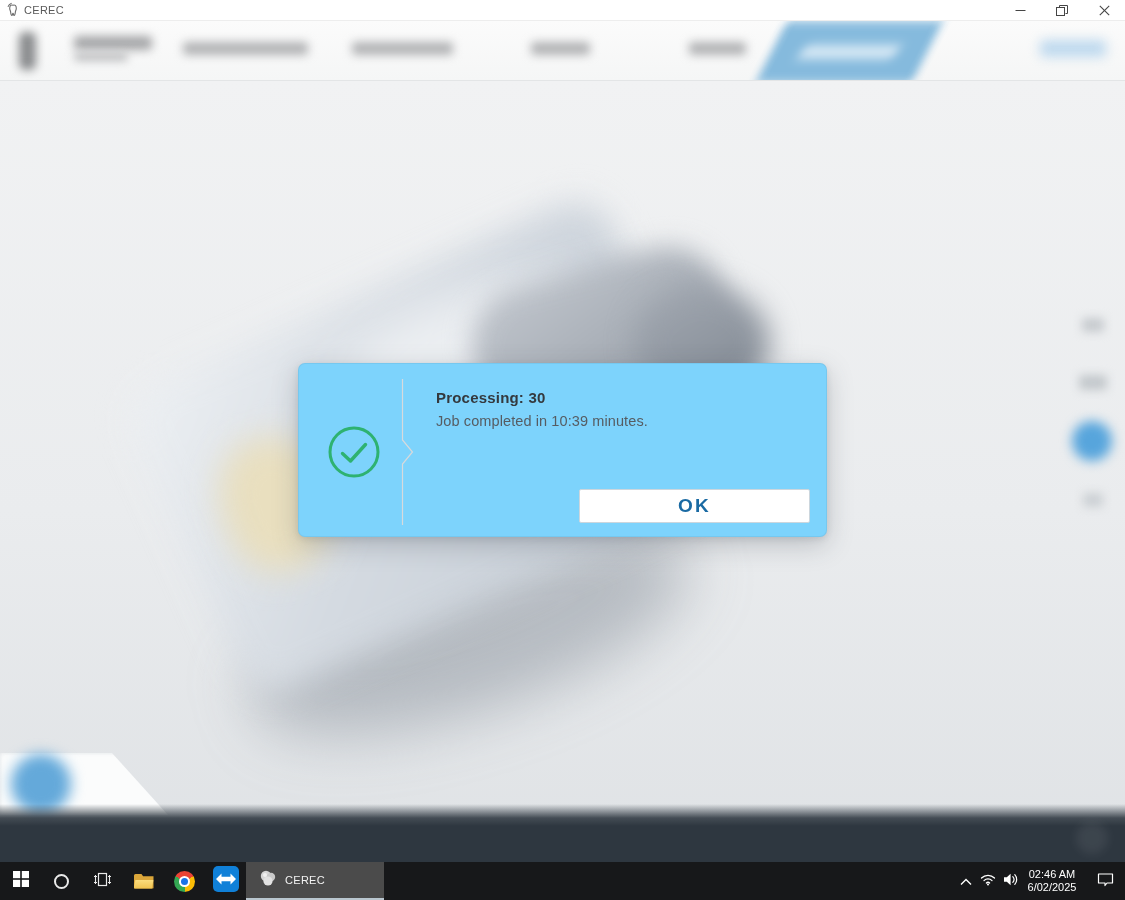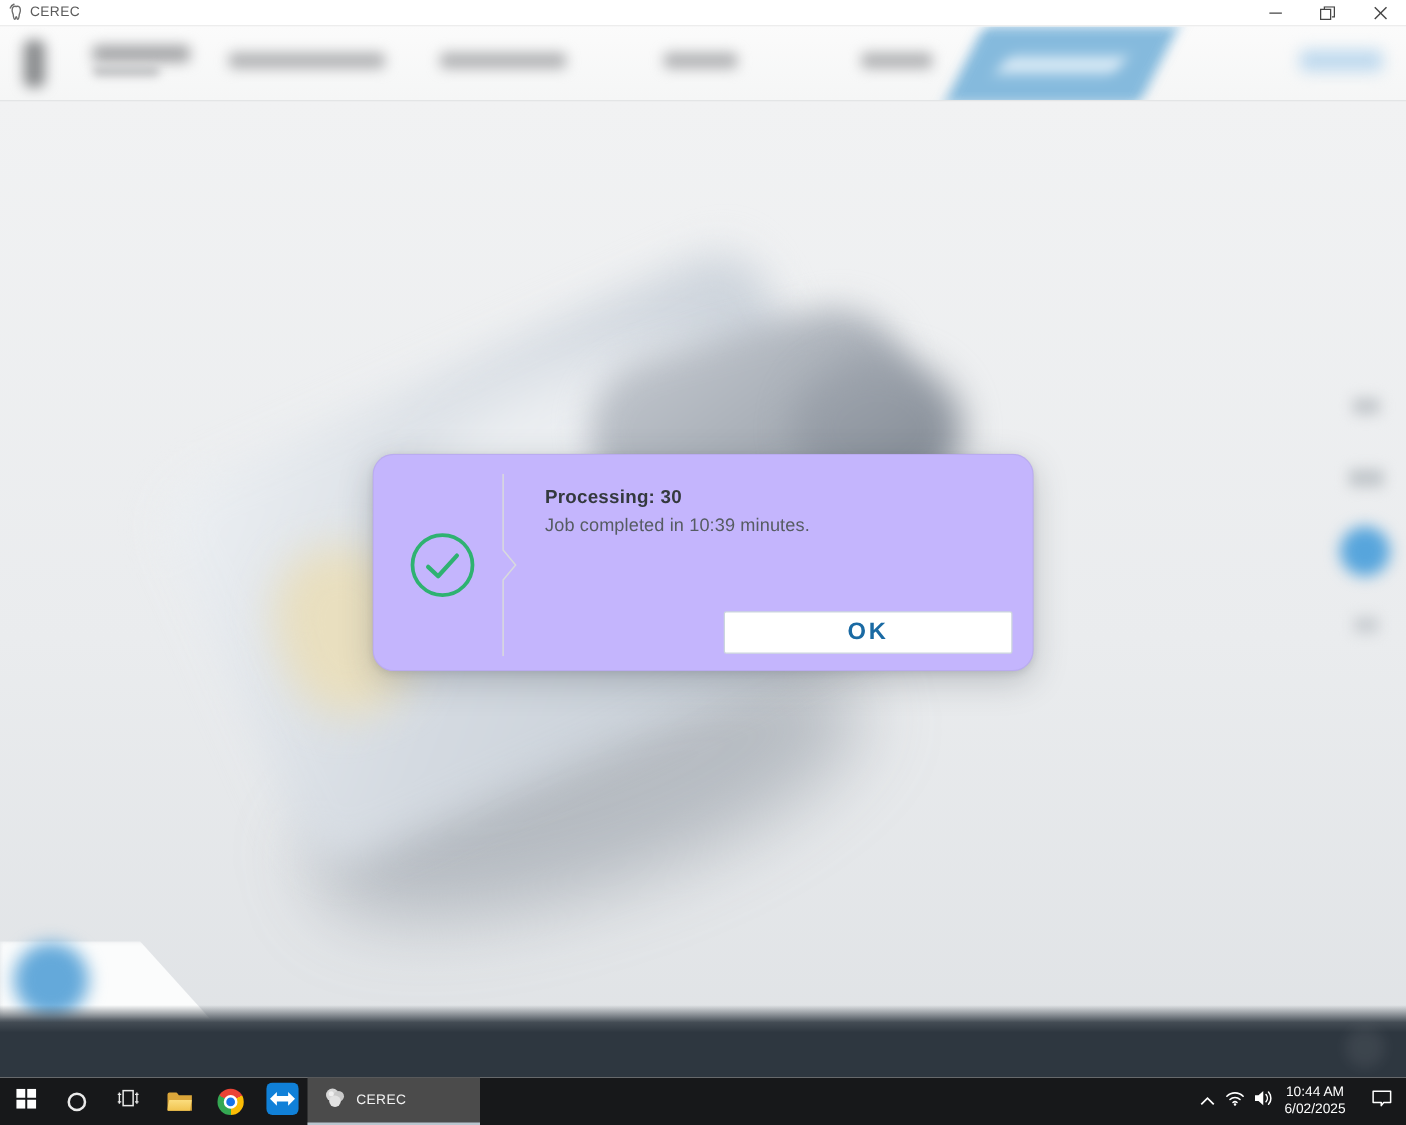--- a/index.html
+++ b/index.html
@@ -57,22 +57,22 @@
               clip-path:polygon(0 0,112px 0,168px 100%,0 100%); filter:blur(2px); }
   .bl-fab { left:11px; top:673px; width:60px; height:60px; border-radius:50%; background:#64a9da; filter:blur(7px); }
 
   
   .dark-bar { position:absolute; left:0; top:723px; width:1125px; height:58px;
               background:linear-gradient(180deg, rgba(46,55,64,0) 0, rgba(46,55,64,.88) 14px, #2e3740 22px); }
   .dark-bar-fab { position:absolute; left:1076px; top:18px; width:32px; height:32px; border-radius:50%;
                   background:rgba(255,255,255,.07); filter:blur(5px); }
 
   
-  .dialog { position:absolute; left:298px; top:363px; width:529px; height:174px; background:#c4b5fd;
-            border-radius:17px; border:1px solid rgba(0,0,0,.05); z-index:30;
+  .dialog { position:absolute; left:298px; top:363px; width:529px; height:174px; background:#7dd3fc;
+            border-radius:7px; border:1px solid rgba(0,0,0,.05); z-index:30;
             box-shadow:0 8px 26px rgba(55,65,75,.25), 0 2px 6px rgba(55,65,75,.12); }
   .dlg-icon { position:absolute; left:28px; top:61px; width:54px; height:54px; }
   .dlg-divider { position:absolute; left:102px; top:15px; width:14px; height:146px; }
   .dlg-title { position:absolute; left:137px; top:25px; font-size:15px; font-weight:bold; color:#34393e; letter-spacing:.2px; }
   .dlg-msg { position:absolute; left:137px; top:49px; font-size:14.5px; color:#565c62; letter-spacing:.1px; }
   .dlg-ok { position:absolute; left:280px; top:125px; width:231px; height:34px; background:#ffffff;
             border:1px solid #ccd6dd; border-radius:2px; font-family:"Liberation Sans",sans-serif;
             font-size:19px; font-weight:bold; color:#1a6aa3; letter-spacing:.12em; cursor:pointer; }
 
   
@@ -256,21 +256,21 @@
       <div class="tray-btn" style="width:24px">
         <span>
           <svg width="16" height="13" viewBox="0 0 16 13" fill="none">
             <polygon points="1,4.2 3.8,4.2 7.6,0.8 7.6,12.2 3.8,8.8 1,8.8" fill="#ffffff"></polygon>
             <path d="M9.8 3.6 A4.4 4.4 0 0 1 9.8 9.4" stroke="#fff" stroke-width="1.2" fill="none" stroke-linecap="round"></path>
             <path d="M11.8 1.6 A7.3 7.3 0 0 1 11.8 11.4" stroke="#fff" stroke-width="1.2" fill="none" stroke-linecap="round"></path>
           </svg>
         </span>
       </div>
       <div class="tray-clock">
-        <div>10:44 AM</div>
+        <div>02:46 AM</div>
         <div>6/02/2025</div>
       </div>
       <div class="tray-btn" style="width:40px">
         <span>
           <svg width="17" height="15" viewBox="0 0 17 15" fill="none">
             <path d="M1.5 2 H15.5 V11 H10 L8 13.5 V11 H1.5 Z" stroke="#ffffff" stroke-width="1.2" stroke-linejoin="round"></path>
           </svg>
         </span>
       </div>
     </div>

